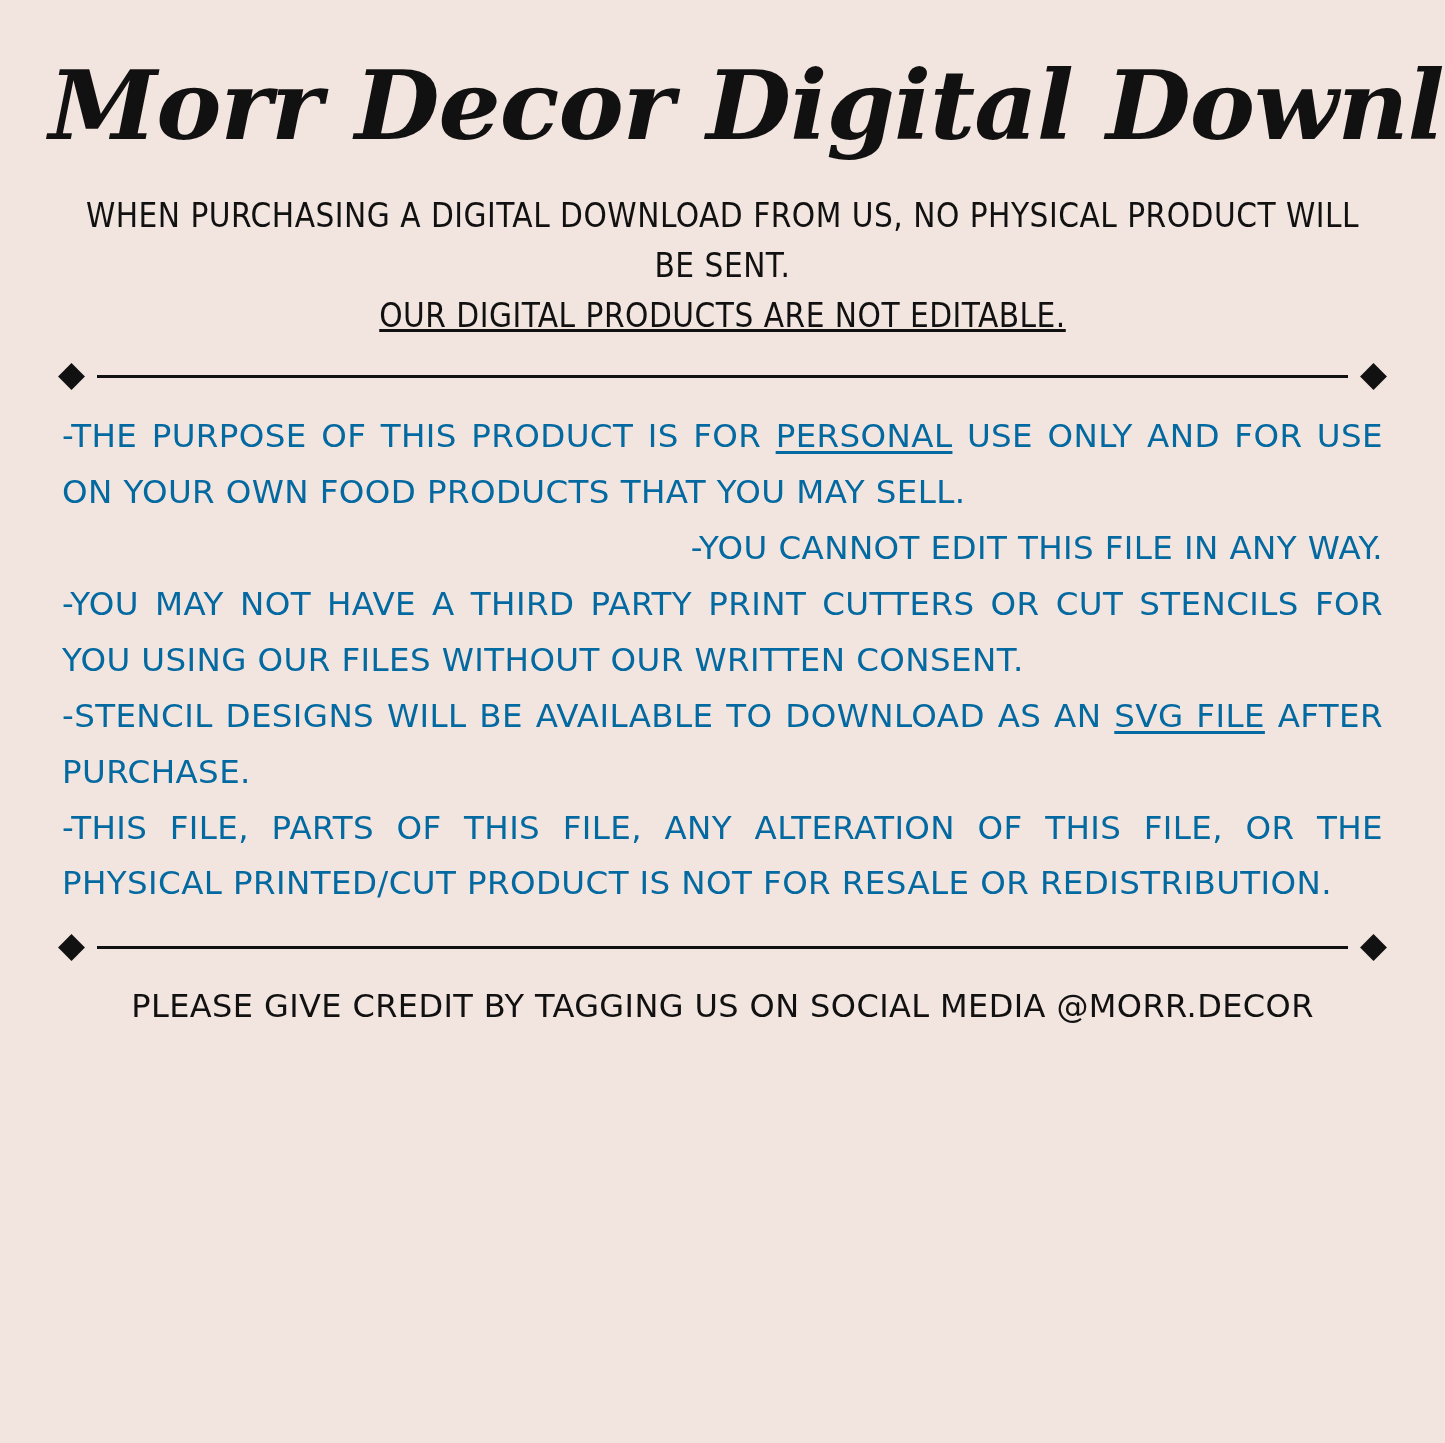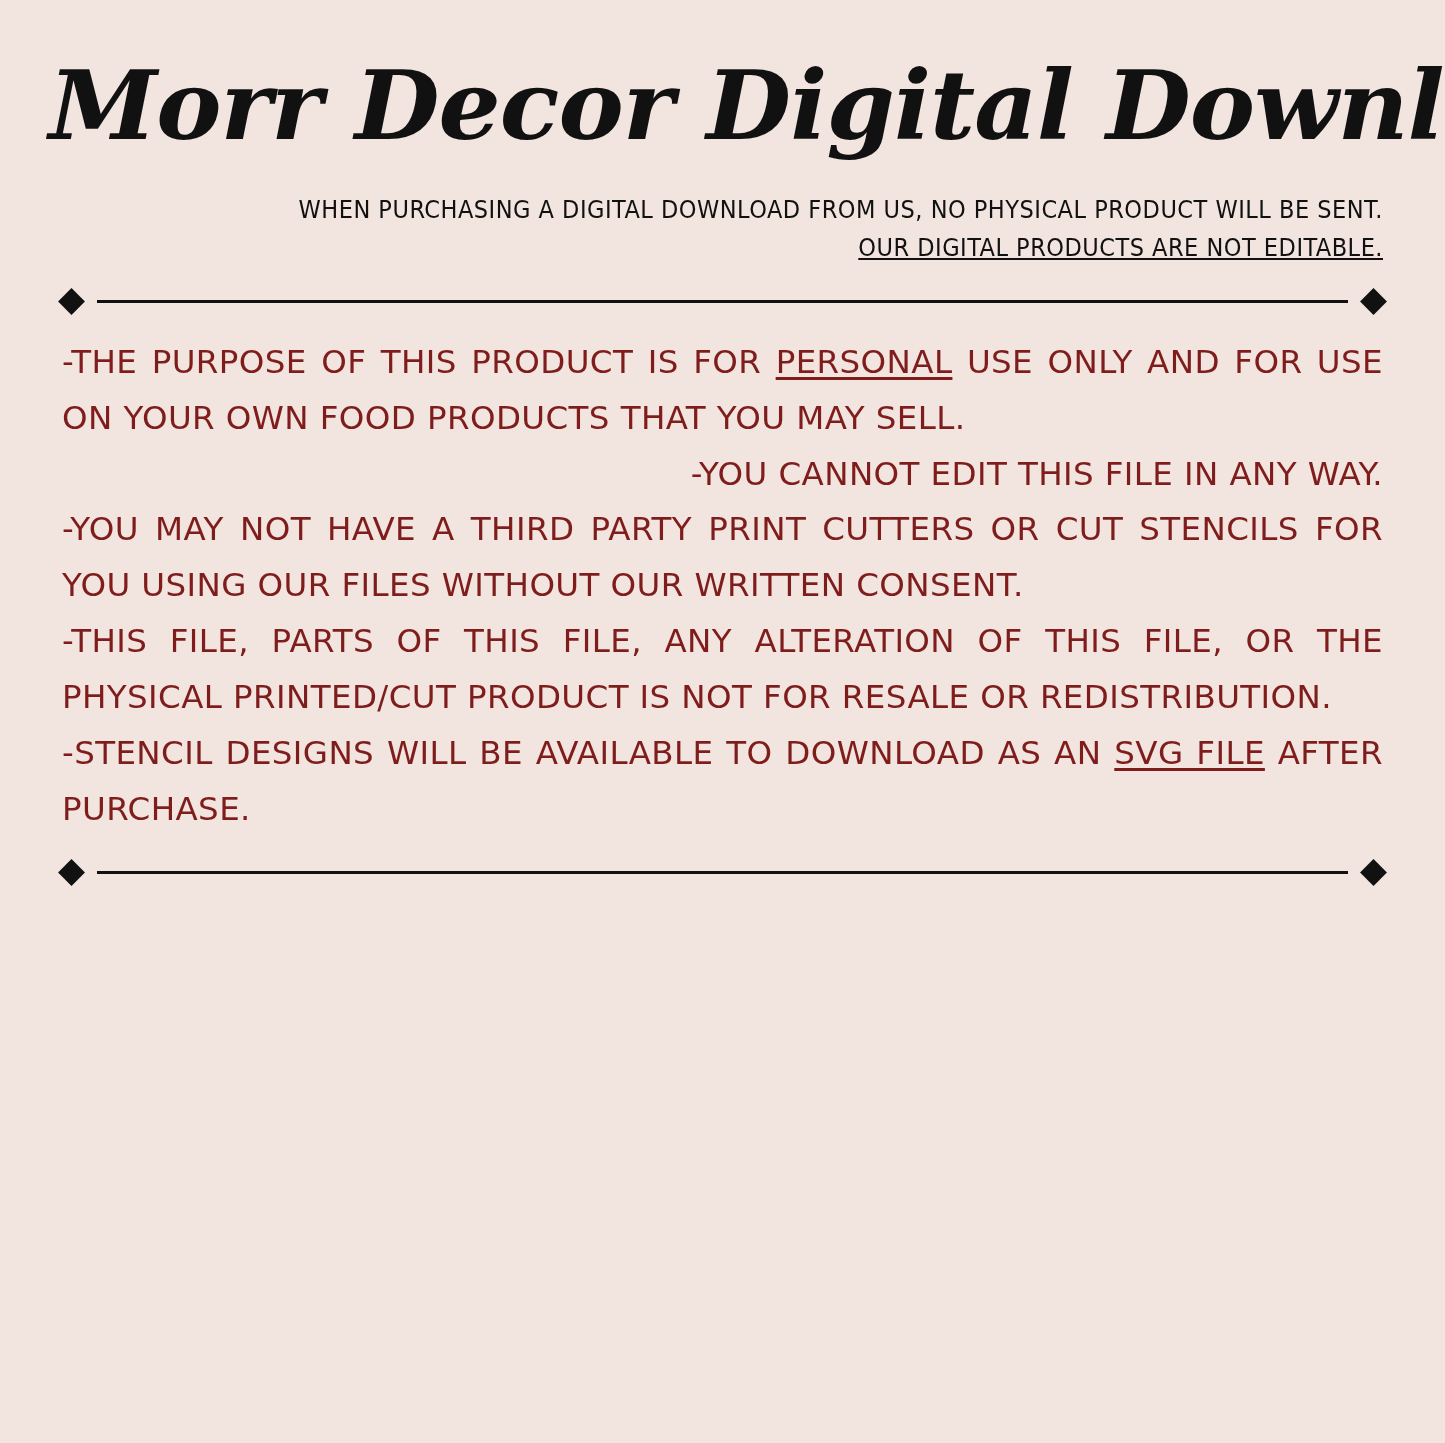--- a/index.html
+++ b/index.html
@@ -30,22 +30,22 @@
     font-size: 96px;
     line-height: 1.05;
     color: #111111;
     letter-spacing: -1px;
     margin: 16px 0 0 0;
     white-space: nowrap;
     transform: scaleX(1.02);
   }
   .intro {
     margin-top: 34px;
-    text-align: right;
-    font-size: 25px;
+    text-align: center;
+    font-size: 33px;
     line-height: 1.52;
     letter-spacing: 0.5px;
     color: #111111;
     font-weight: 500;
     text-transform: uppercase;
     font-stretch: condensed;
   }
   .intro .line1 { display: block; }
   .intro .line2 { display: block; text-decoration: underline; }
 
@@ -69,21 +69,21 @@
     background: #111111;
     transform: rotate(45deg);
     flex: 0 0 auto;
   }
 
   .terms {
     margin-top: 6px;
     font-size: 32.5px;
     line-height: 1.72;
     letter-spacing: 0.4px;
-    color: #7f1d1d;
+    color: #0369a1;
     font-weight: 500;
     text-transform: uppercase;
   }
   .terms p {
     margin: 0;
     text-align: justify;
     text-justify: inter-word;
   }
   .terms p.nojust {
     text-align: right;
@@ -127,29 +127,30 @@
     <p>
       <span>-The purpose of this product is for </span><span class="u">personal</span><span> use only and for use on your own food products that you may sell.</span>
     </p>
     <p class="nojust">
       <span>-You cannot edit this file in any way.</span>
     </p>
     <p>
       <span>-You may not have a third party print cutters or cut stencils for you using our files without our written consent.</span>
     </p>
     <p>
-      <span>-This file, parts of this file, any alteration of this file, or the physical printed/cut product is not for resale or redistribution.</span>
+      <span>-Stencil designs will be available to download as an </span><span class="u">SVG file</span><span> after purchase.</span>
     </p>
     <p>
-      <span>-Stencil designs will be available to download as an </span><span class="u">SVG file</span><span> after purchase.</span>
+      <span>-This file, parts of this file, any alteration of this file, or the physical printed/cut product is not for resale or redistribution.</span>
     </p>
   </div>
 
   <div class="divider">
     <span class="dia"></span>
     <span class="bar"></span>
     <span class="dia"></span>
   </div>
 
   <div class="footer">
+    <span>Please give credit by tagging us on social media @morr.decor</span>
   </div>
 
 </div>
 
 </body></html>

